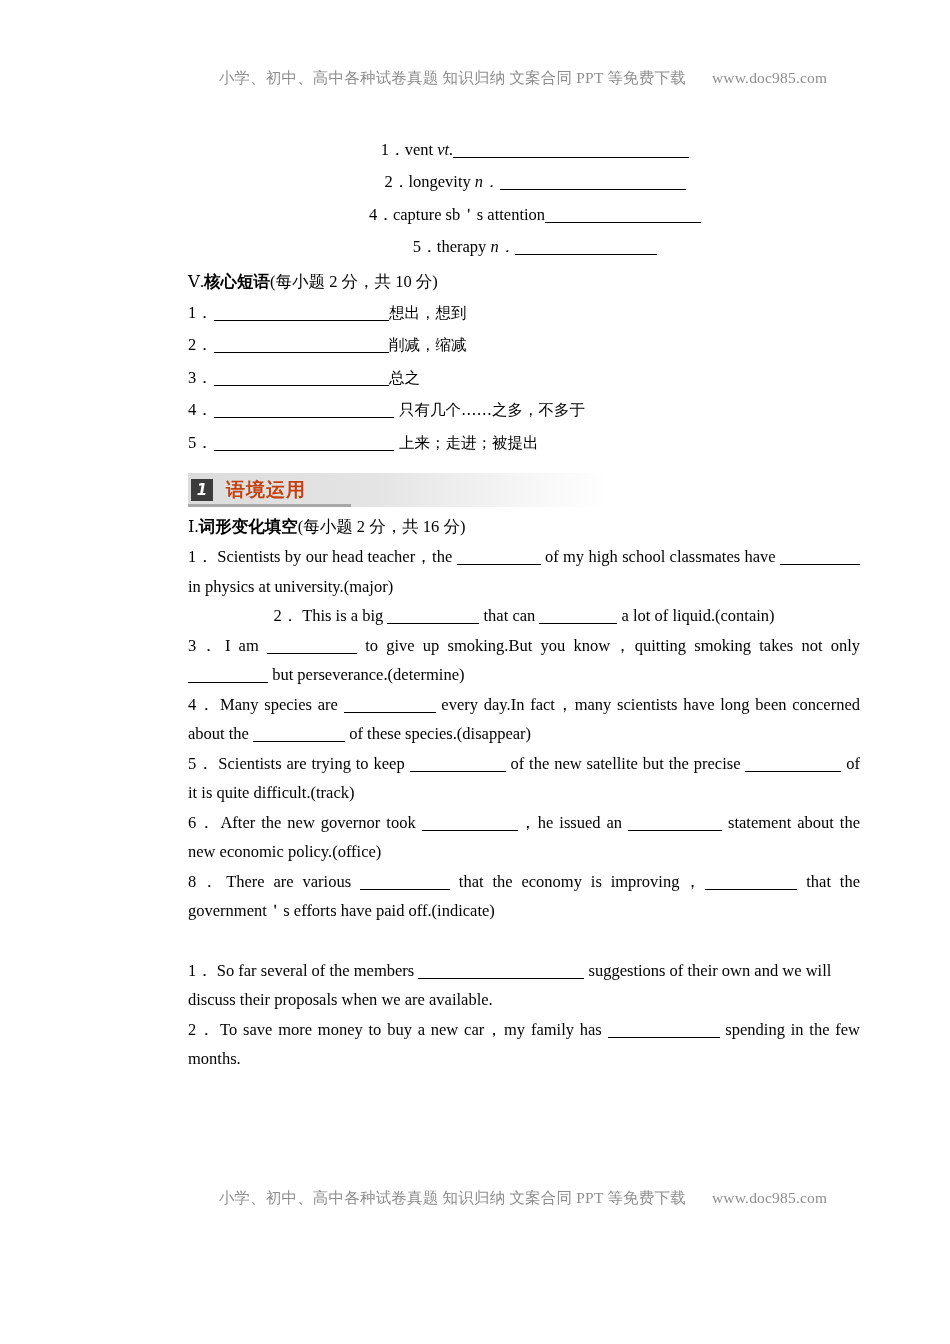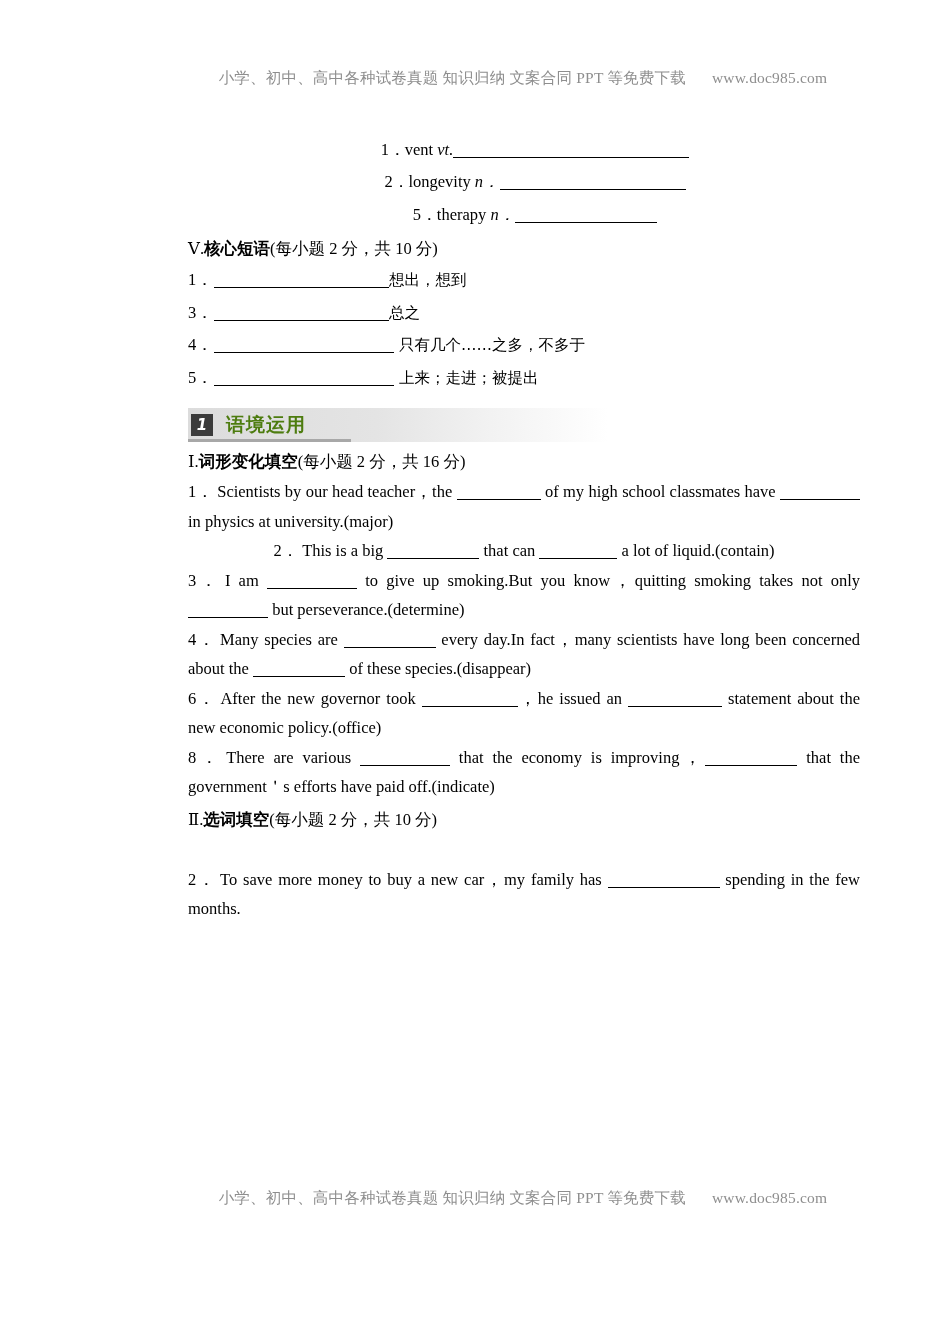--- a/index.html
+++ b/index.html
@@ -146,21 +146,21 @@
     font-style: italic;
   }
   .banner-title {
     position: absolute;
     left: 38px;
     top: 4px;
     font-family: "DejaVu Sans", sans-serif;
     font-size: 19px;
     font-weight: bold;
     letter-spacing: 1px;
-    color: #4d7c0f;
+    color: #c2410c;
   }
 
   
   .q {
     font-size: 16.5px;
     line-height: 29.5px;
     text-align: justify;
     text-justify: inter-word;
     margin: 0;
     text-indent: 0;
@@ -182,29 +182,31 @@
 
   <div class="watermark watermark-top">
     <span>小学、初中、高中各种试卷真题  知识归纳  文案合同  PPT 等免费下载</span><span class="wm-url">www.doc985.com</span>
   </div>
 
   <div class="content">
 
     <div class="vocab-list" id="vocab-list">
         <div class="vocab-item"><span class="vocab-num">1．</span><span>vent </span><span class="pos">vt.</span><span class="blank" style="width: 236px;"></span></div>
         <div class="vocab-item"><span class="vocab-num">2．</span><span>longevity </span><span class="pos">n．</span><span class="blank" style="width: 186px;"></span></div>
+        <div class="vocab-item"><span class="vocab-num">4．</span><span>capture sb＇s attention</span><span class="blank" style="width: 156px;"></span></div>
         <div class="vocab-item"><span class="vocab-num">5．</span><span>therapy </span><span class="pos">n．</span><span class="blank" style="width: 142px;"></span></div>
       </div>
 
     <div class="sec-heading">
       <span class="sec-roman">Ⅴ</span><span>.</span><span class="sec-title">核心短语</span><span class="sec-score">(每小题 2 分，共 10 分)</span>
     </div>
 
     <div id="phrase-list">
         <div class="phrase-item"><span class="phrase-num">1．</span><span class="blank" style="width: 175px;"></span><span class="gloss">想出，想到</span></div>
+        <div class="phrase-item"><span class="phrase-num">2．</span><span class="blank" style="width: 175px;"></span><span class="gloss">削减，缩减</span></div>
         <div class="phrase-item"><span class="phrase-num">3．</span><span class="blank" style="width: 175px;"></span><span class="gloss">总之</span></div>
         <div class="phrase-item"><span class="phrase-num">4．</span><span class="blank" style="width: 180px; margin-right: 5px;"></span><span class="gloss">只有几个……之多，不多于</span></div>
         <div class="phrase-item"><span class="phrase-num">5．</span><span class="blank" style="width: 180px; margin-right: 5px;"></span><span class="gloss">上来；走进；被提出</span></div>
       </div>
 
     <div class="banner">
       <div class="banner-bg"></div>
       <div class="banner-underline"></div>
       <div class="banner-badge">1</div>
       <div class="banner-title">语境运用</div>
@@ -212,31 +214,30 @@
 
     <div class="sec-heading">
       <span class="sec-roman">Ⅰ</span><span>.</span><span class="sec-title">词形变化填空</span><span class="sec-score">(每小题 2 分，共 16 分)</span>
     </div>
 
     <div id="wf-list">
         <div class="q q-justify"><span class="qnum">1．</span><span>Scientists by our head teacher，the </span><span class="blank" style="width: 84px;"></span><span> of my high school classmates have </span><span class="blank" style="width: 80px;"></span><span> in physics at university.(major)</span></div>
         <div class="q" style="text-align: center;"><span class="qnum">2．</span><span>This is a big </span><span class="blank" style="width: 92px;"></span><span> that can </span><span class="blank" style="width: 78px;"></span><span> a lot of liquid.(contain)</span></div>
         <div class="q q-justify"><span class="qnum">3．</span><span>I am </span><span class="blank" style="width: 90px;"></span><span> to give up smoking.But you know，quitting smoking takes not only </span><span class="blank" style="width: 80px;"></span><span> but perseverance.(determine)</span></div>
         <div class="q q-justify"><span class="qnum">4．</span><span>Many species are </span><span class="blank" style="width: 92px;"></span><span> every day.In fact，many scientists have long been concerned about the </span><span class="blank" style="width: 92px;"></span><span> of these species.(disappear)</span></div>
+        <div class="q q-justify"><span class="qnum">5．</span><span>Scientists are trying to keep </span><span class="blank" style="width: 96px;"></span><span> of the new satellite but the precise </span><span class="blank" style="width: 96px;"></span><span> of it is quite difficult.(track)</span></div>
         <div class="q q-justify"><span class="qnum">6．</span><span>After the new governor took </span><span class="blank" style="width: 96px;"></span><span>，he issued an </span><span class="blank" style="width: 94px;"></span><span> statement about the new economic policy.(office)</span></div>
         <div class="q q-justify"><span class="qnum">8．</span><span>There are various </span><span class="blank" style="width: 90px;"></span><span> that the economy is improving，</span><span class="blank" style="width: 92px;"></span><span> that the government＇s efforts have paid off.(indicate)</span></div>
       </div>
 
-    <div class="sec-heading">
-      <span class="sec-roman">Ⅱ</span><span>.</span><span class="sec-title">选词填空</span><span class="sec-score">(每小题 2 分，共 10 分)</span>
-    </div>
 
     <div class="spacer-line"></div>
 
     <div id="wc-list">
+        <div class="q" style="text-align: left;"><span class="qnum">1．</span><span>So far several of the members </span><span class="blank" style="width: 166px;"></span><span> suggestions of their own and we will discuss their proposals when we are available.</span></div>
         <div class="q q-justify"><span class="qnum">2．</span><span>To save more money to buy a new car，my family has </span><span class="blank" style="width: 112px;"></span><span> spending in the few months.</span></div>
       </div>
 
   </div>
 
   <div class="watermark watermark-bottom">
     <span>小学、初中、高中各种试卷真题  知识归纳  文案合同  PPT 等免费下载</span><span class="wm-url">www.doc985.com</span>
   </div>
 
 </div>

